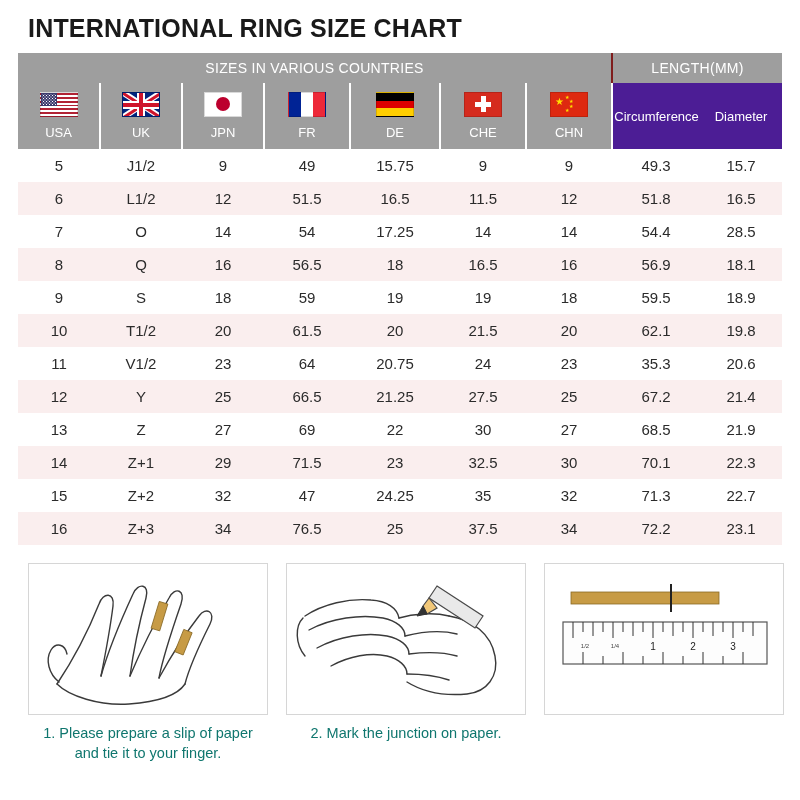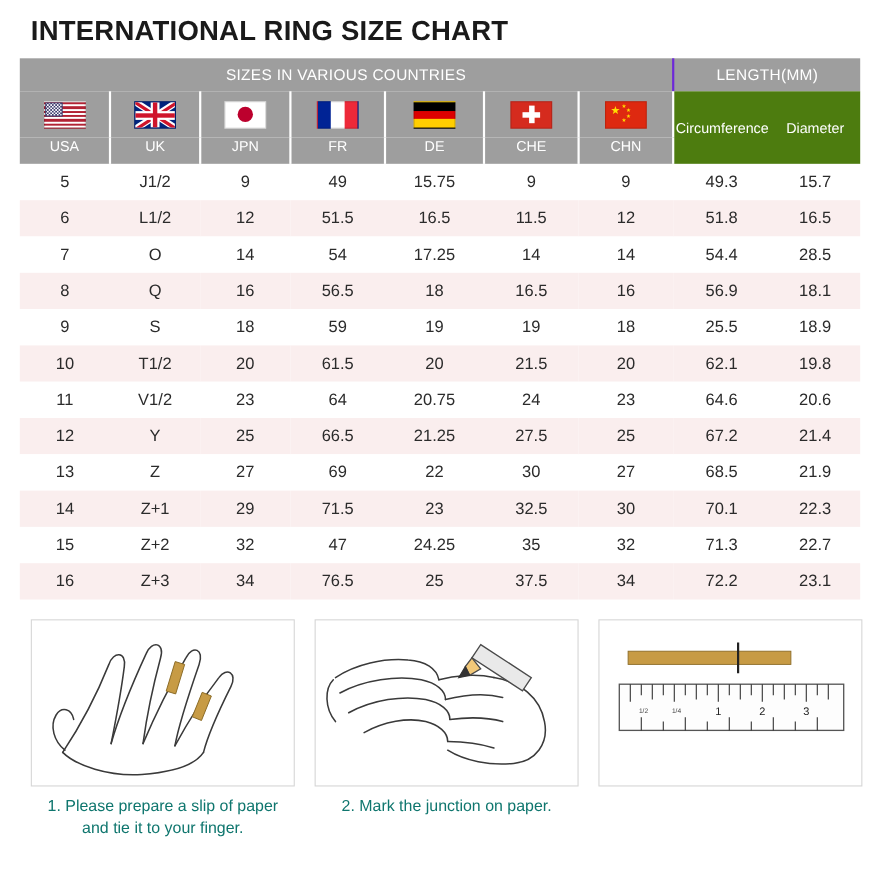--- a/index.html
+++ b/index.html
@@ -38,42 +38,42 @@
     margin: 0;
   }
   .hdr-band {
     background: #9e9e9e;
     color: #ffffff;
     font-size: 14px;
     text-align: center;
     height: 30px;
     font-weight: normal;
     letter-spacing: 0.3px;
-    border-right: 2px solid #6d28d9;
+    border-right: 2px solid #7f1d1d;
   }
   .hdr-band.last { border-right: none; }
   .flag-cell {
     background: #9e9e9e;
     text-align: center;
     vertical-align: middle;
     height: 42px;
     border-right: 2px solid #ffffff;
   }
   .code-cell {
     background: #9e9e9e;
     color: #ffffff;
     text-align: center;
     font-size: 13px;
     height: 24px;
     vertical-align: top;
     border-right: 2px solid #ffffff;
     padding-bottom: 6px;
   }
   .lenhdr {
-    background: #4d7c0f;
+    background: #4c1d95;
     color: #ffffff;
     text-align: center;
     font-size: 13px;
     vertical-align: middle;
   }
   tbody tr td {
     text-align: center;
     font-size: 15px;
     height: 33px;
     color: #2b2b2b;
@@ -298,21 +298,21 @@
         <td>18.1</td>
       </tr>
       <tr class="odd">
         <td>9</td>
         <td>S</td>
         <td>18</td>
         <td>59</td>
         <td>19</td>
         <td>19</td>
         <td>18</td>
-        <td>25.5</td>
+        <td>59.5</td>
         <td>18.9</td>
       </tr>
       <tr class="even">
         <td>10</td>
         <td>T1/2</td>
         <td>20</td>
         <td>61.5</td>
         <td>20</td>
         <td>21.5</td>
         <td>20</td>
@@ -320,21 +320,21 @@
         <td>19.8</td>
       </tr>
       <tr class="odd">
         <td>11</td>
         <td>V1/2</td>
         <td>23</td>
         <td>64</td>
         <td>20.75</td>
         <td>24</td>
         <td>23</td>
-        <td>64.6</td>
+        <td>35.3</td>
         <td>20.6</td>
       </tr>
       <tr class="even">
         <td>12</td>
         <td>Y</td>
         <td>25</td>
         <td>66.5</td>
         <td>21.25</td>
         <td>27.5</td>
         <td>25</td>

